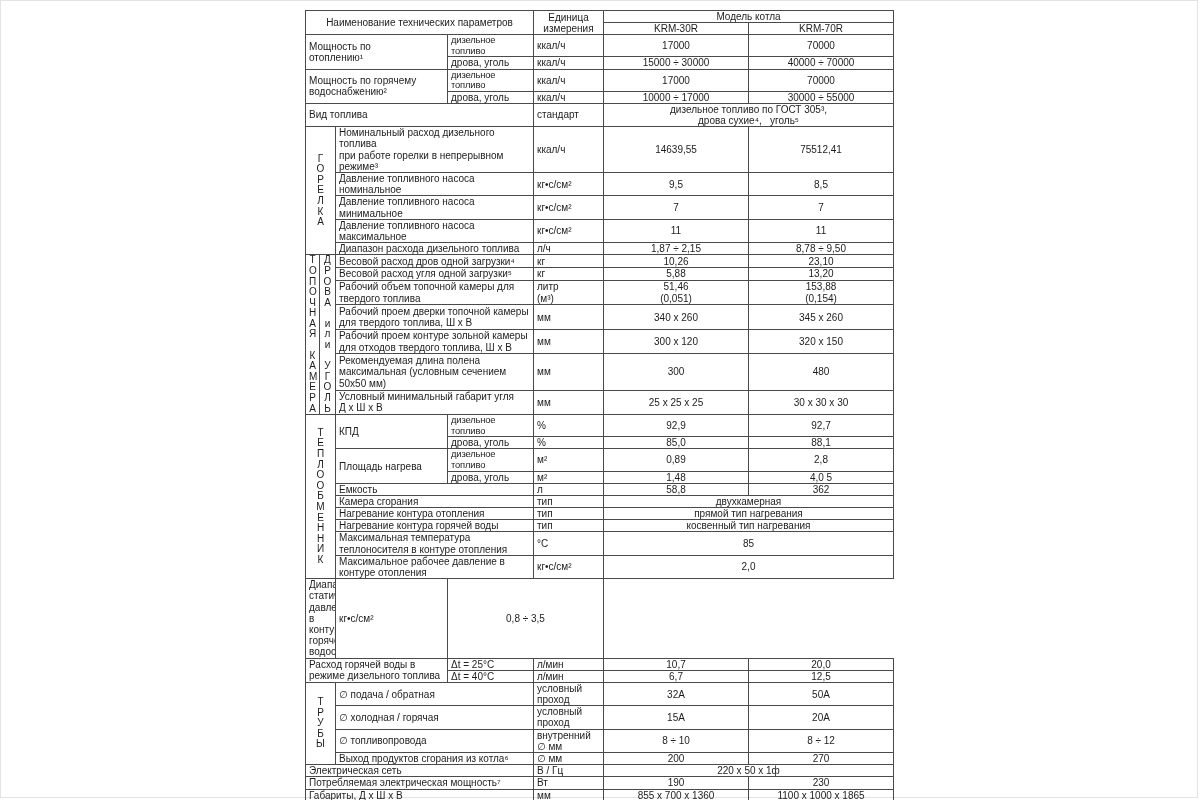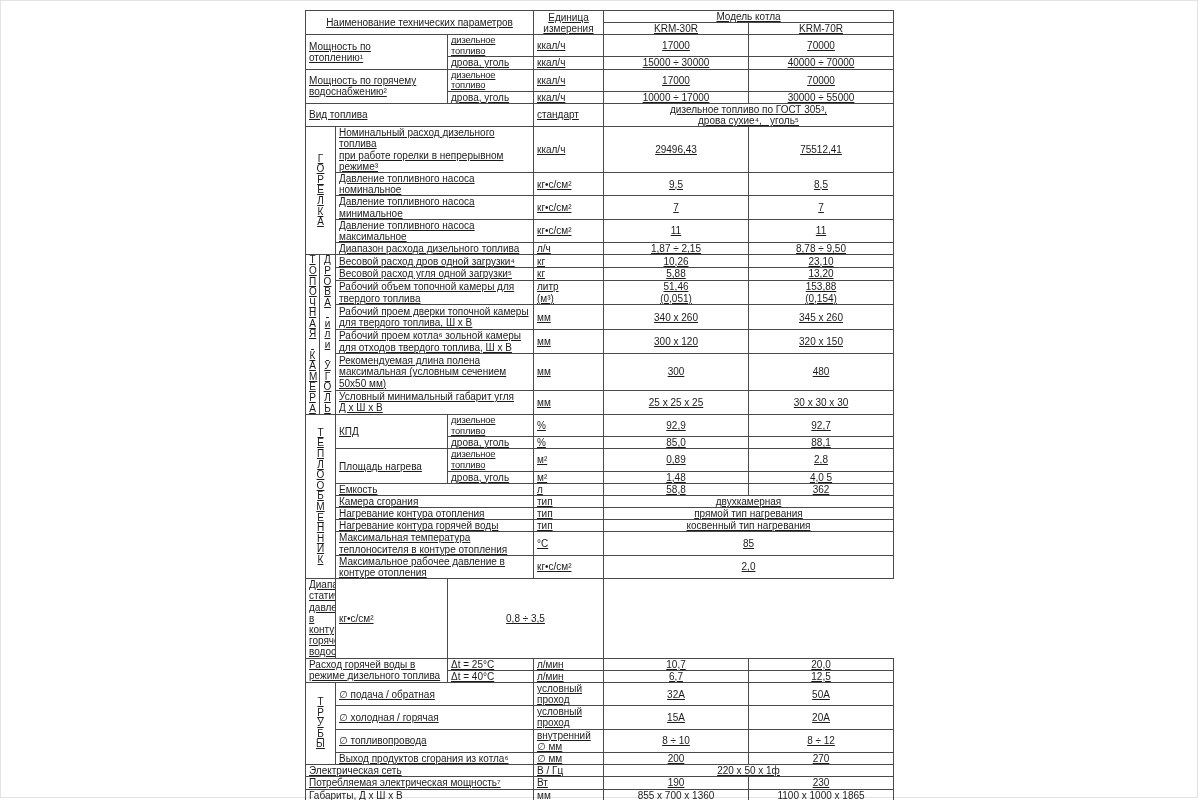--- a/index.html
+++ b/index.html
@@ -1,21 +1,21 @@
 <!DOCTYPE html>
 <html lang="ru"><head>
 <meta charset="utf-8">
 <style>
   html,body{margin:0;padding:0;}
   body{
     width:1200px;height:800px;background:#ffffff;
     font-family:"Liberation Sans","DejaVu Sans",sans-serif;
     color:#1c1c1c;overflow:hidden;
   }
-  .canvas{width:1198px;height:798px;border:1px solid #e3e3e3;box-sizing:border-box;text-decoration:underline;}
+  .canvas{width:1198px;height:798px;border:1px solid #e3e3e3;box-sizing:border-box;}
   .wrap{width:588px;margin:9px auto 0;}
   table.spec{
     border-collapse:collapse;table-layout:fixed;width:588px;
     font-size:10px;line-height:1.12;color:#1c1c1c;
   }
   table.spec td{
     border:1px solid #4a4a4a;padding:0 3px;vertical-align:middle;
     white-space:pre-line;overflow:hidden;
   }
   td.al-l{text-align:left;}
@@ -85,21 +85,21 @@
             <td class="al-l">стандарт</td>
             <td colspan="2" class="al-c">дизельное топливо по ГОСТ 305³,
 дрова сухие⁴,&nbsp;&nbsp;&nbsp;уголь⁵</td>
           </tr>
           <tr>
             <td colspan="2" rowspan="5" class="vert">Г<br>О<br>Р<br>Е<br>Л<br>К<br>А</td>
             <td colspan="2" class="al-l">Номинальный расход дизельного топлива
 при работе горелки в непрерывном
 режиме³</td>
             <td class="al-l">ккал/ч</td>
-            <td class="al-c">29496,43</td>
+            <td class="al-c">14639,55</td>
             <td class="al-c">75512,41</td>
           </tr>
           <tr>
             <td colspan="2" class="al-l">Давление топливного насоса номинальное</td>
             <td class="al-l">кг•с/см²</td>
             <td class="al-c">9,5</td>
             <td class="al-c">8,5</td>
           </tr>
           <tr>
             <td colspan="2" class="al-l">Давление топливного насоса
@@ -146,21 +146,21 @@
 (0,154)</td>
           </tr>
           <tr>
             <td colspan="2" class="al-l">Рабочий проем дверки топочной камеры
 для твердого топлива, Ш х В</td>
             <td class="al-l">мм</td>
             <td class="al-c">340 x 260</td>
             <td class="al-c">345 x 260</td>
           </tr>
           <tr>
-            <td colspan="2" class="al-l">Рабочий проем котла⁶ зольной камеры
+            <td colspan="2" class="al-l">Рабочий проем контуре зольной камеры
 для отходов твердого топлива, Ш х В</td>
             <td class="al-l">мм</td>
             <td class="al-c">300 x 120</td>
             <td class="al-c">320 x 150</td>
           </tr>
           <tr>
             <td colspan="2" class="al-l">Рекомендуемая длина полена
 максимальная (условным  сечением
 50x50 мм)</td>
             <td class="al-l">мм</td>

